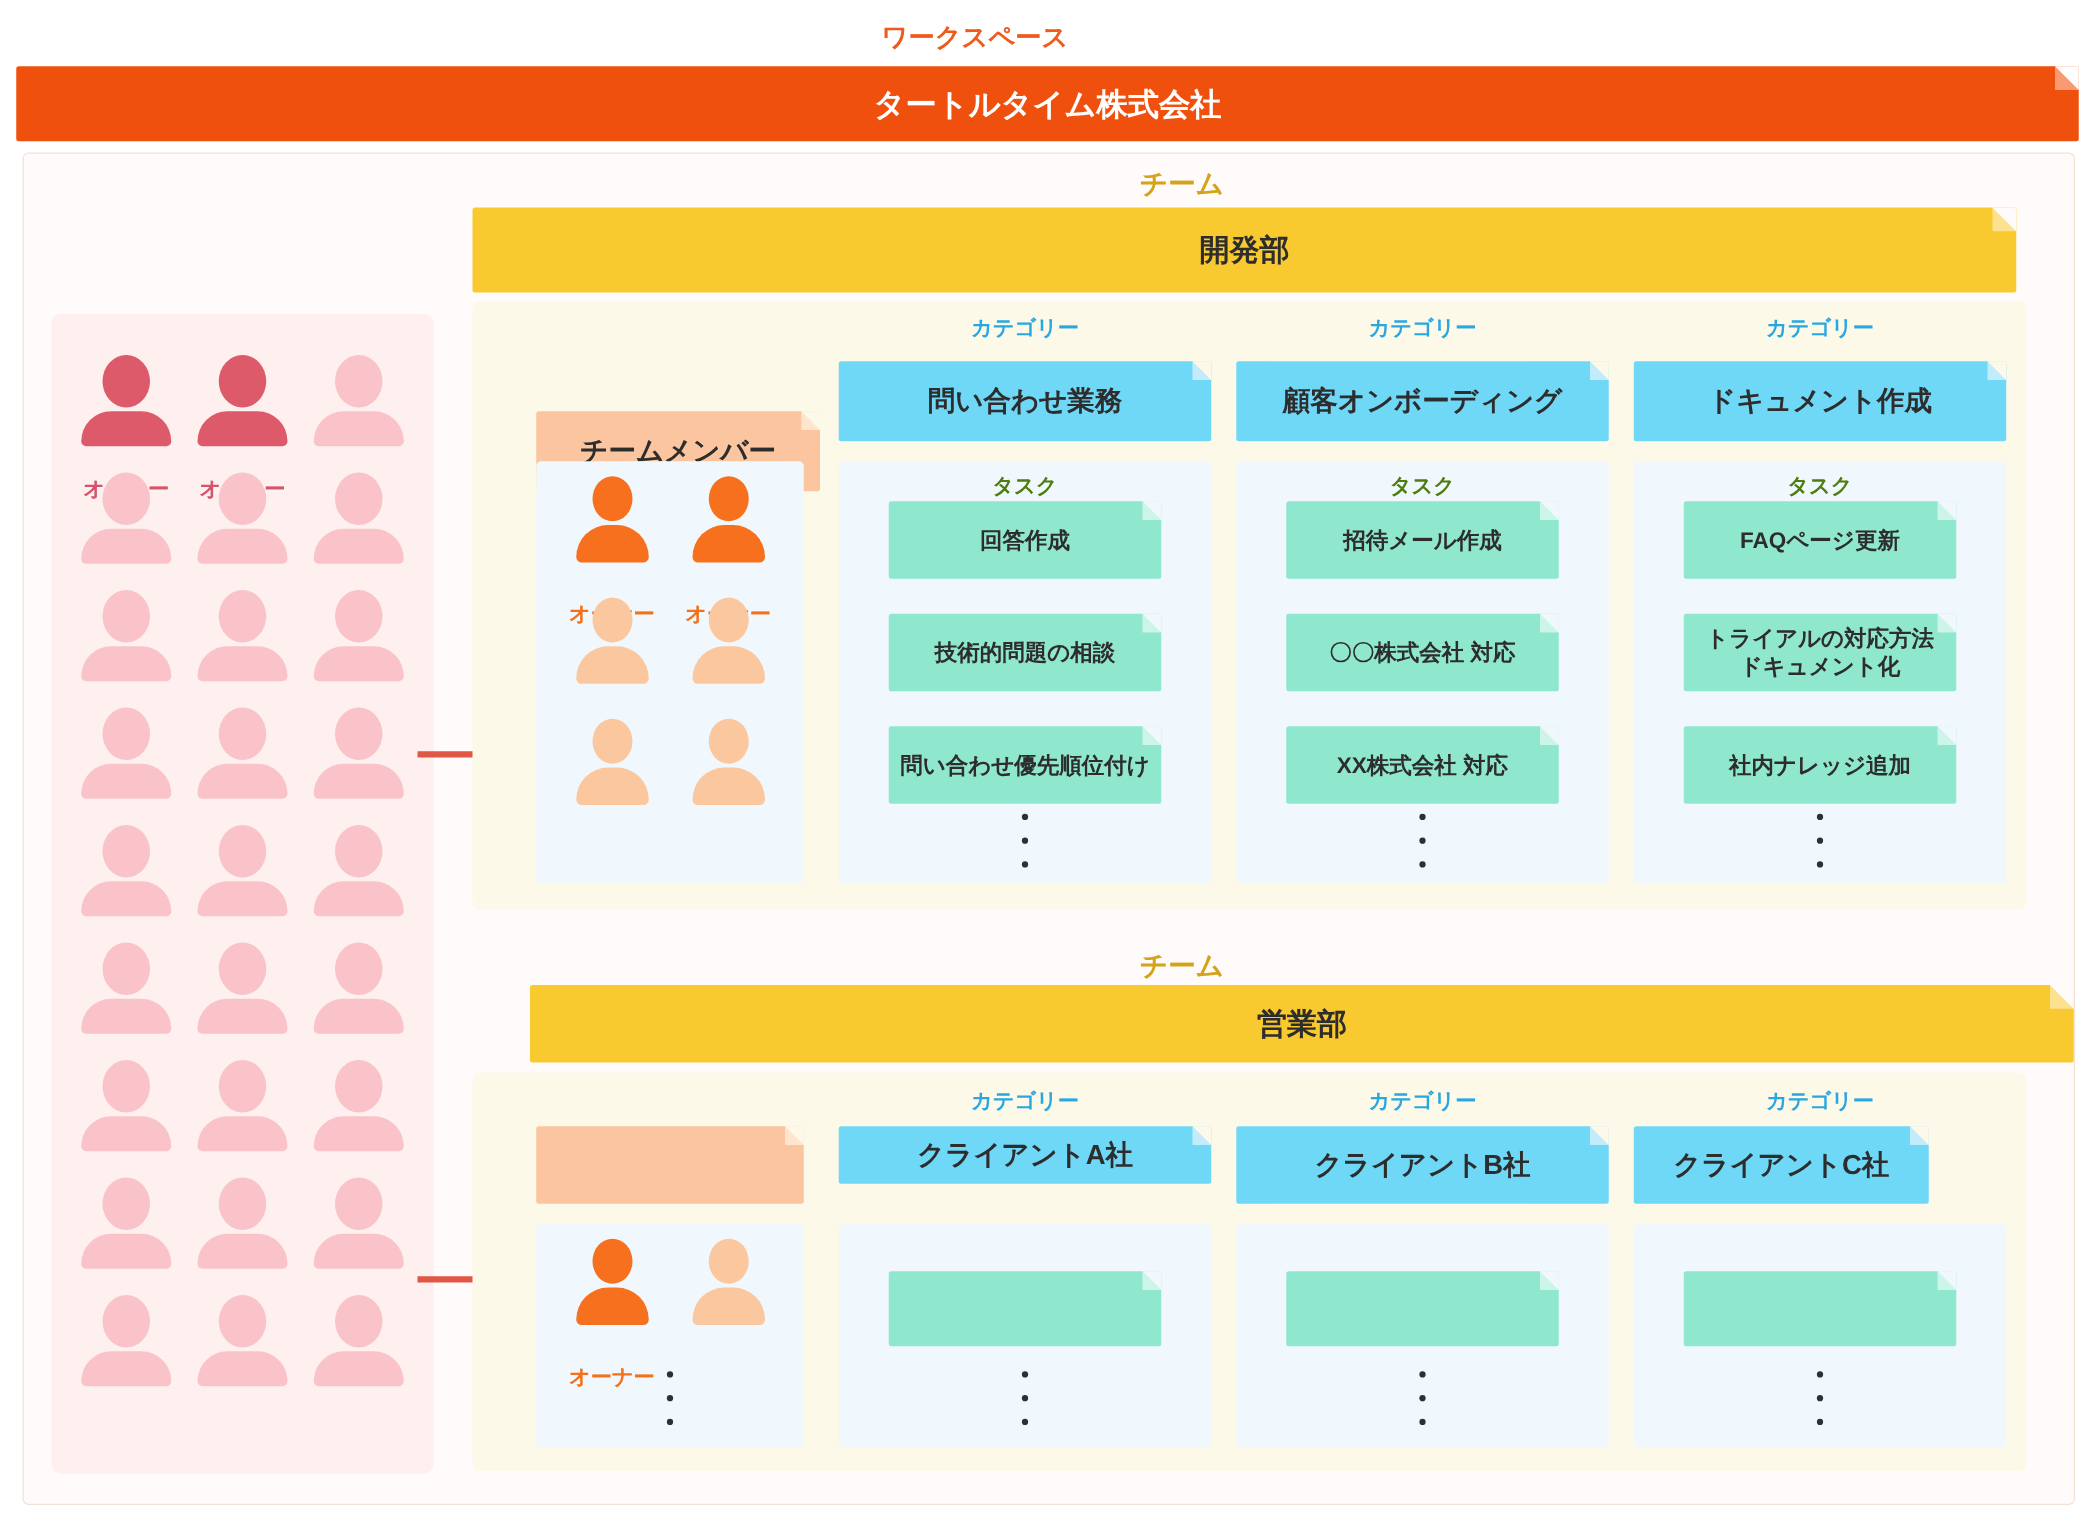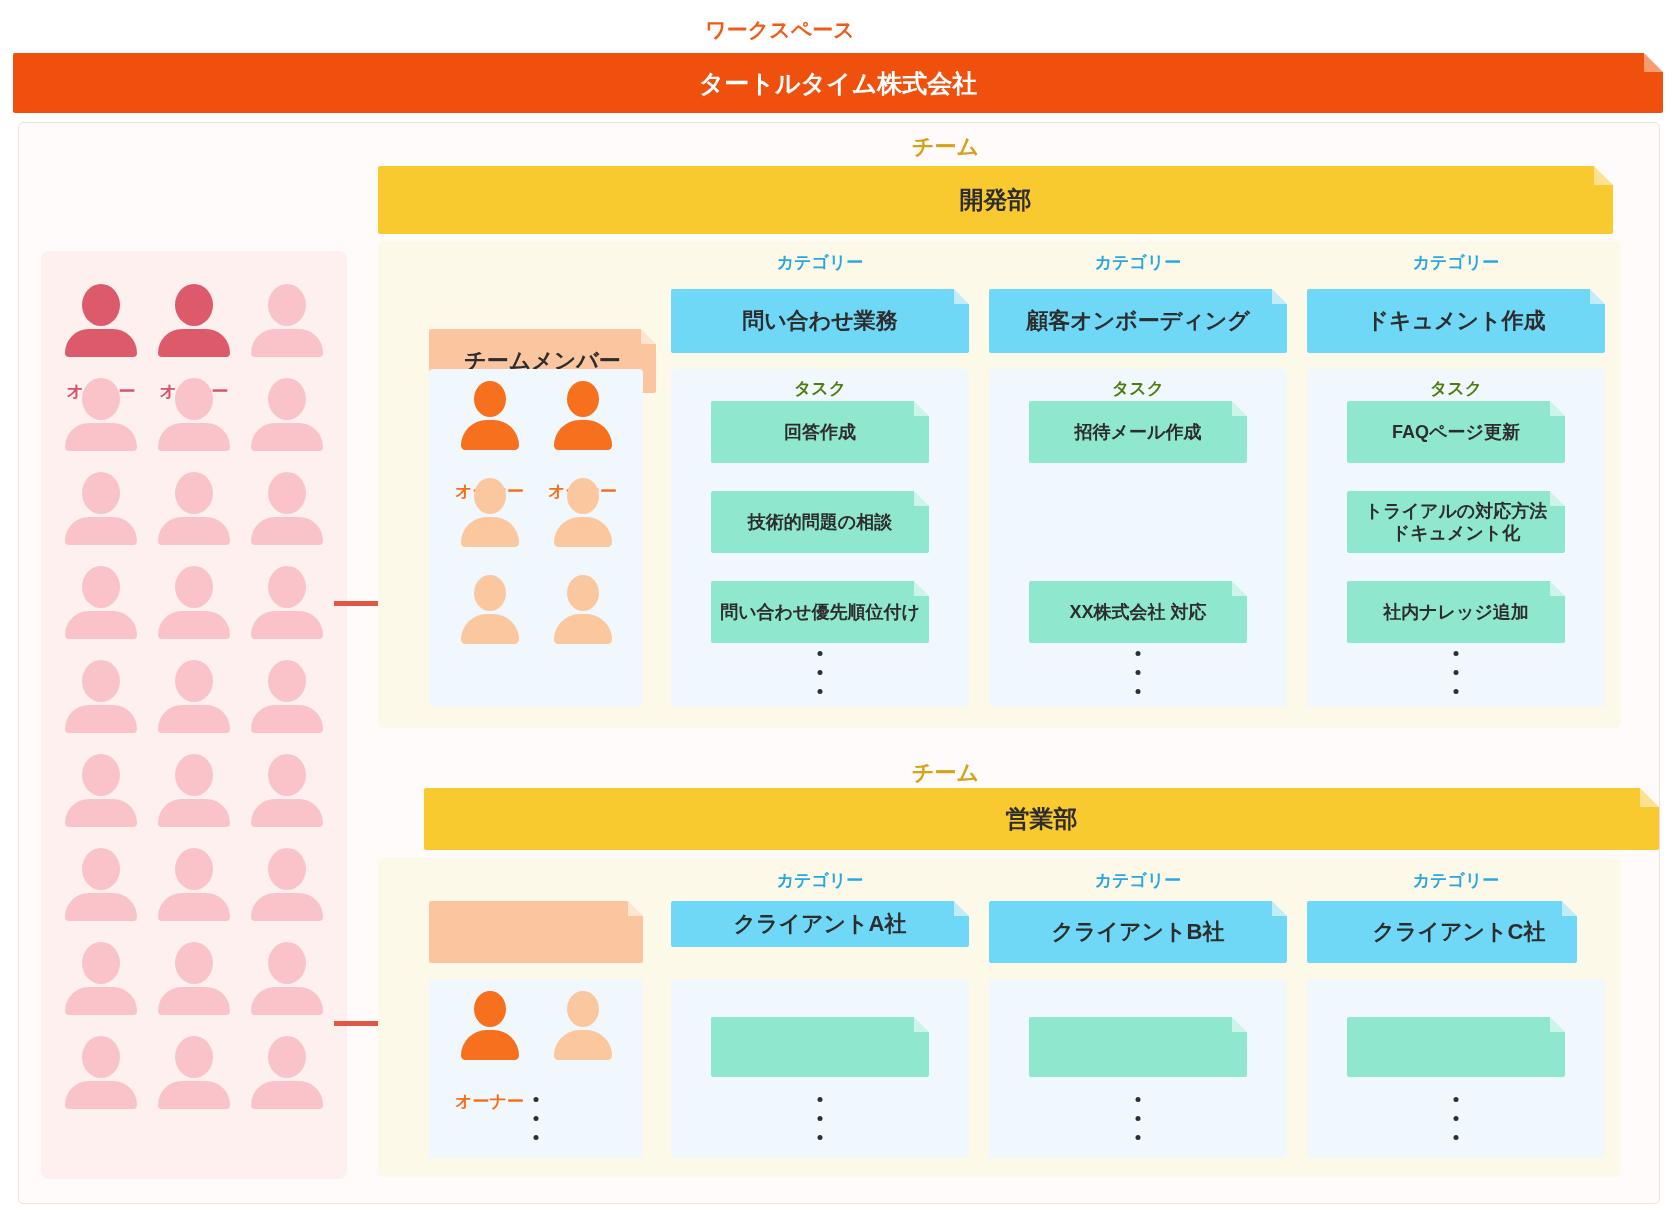--- a/index.html
+++ b/index.html
@@ -294,20 +294,22 @@
             <i></i>
             <i></i>
             <i></i>
           </div>
       </div>
 
       <div class="sub-panel" style="left:611px;top:128px;width:298px;height:338px;">
         <div class="task-label">タスク</div>
         <div class="card card-green fold task-card" style="top:32px;">
           <span>招待メール作成</span></div>
+        <div class="card card-green fold task-card" style="top:122px;">
+          <span>〇〇株式会社 対応</span></div>
         <div class="card card-green fold task-card" style="top:212px;">
           <span>XX株式会社 対応</span></div>
         <div class="vdots" style="top:282px;">
             <i></i>
             <i></i>
             <i></i>
           </div>
       </div>
 
       <div class="sub-panel" style="left:929px;top:128px;width:298px;height:338px;">
@@ -339,21 +341,21 @@
 
       <div class="card card-peach fold header-card" style="left:51px;top:43px;width:214px;height:62px;">
         <span></span>
       </div>
       <div class="card card-blue fold header-card" style="left:293px;top:43px;width:298px;height:46px;">
         <span>クライアントA社</span>
       </div>
       <div class="card card-blue fold header-card" style="left:611px;top:43px;width:298px;height:62px;">
         <span>クライアントB社</span>
       </div>
-      <div class="card card-blue fold header-card" style="left:929px;top:43px;width:236px;height:62px;padding-left:34px;">
+      <div class="card card-blue fold header-card" style="left:929px;top:43px;width:236px;height:62px;">
         <span>クライアントC社</span>
       </div>
 
       <div class="sub-panel member-panel" style="left:51px;top:121px;width:214px;height:179px;">
         <div class="mrow">
           <div class="person sm orange">
               <i class="head"></i>
               <i class="torso"></i>
             <span class="owner-tag orange-t">オーナー</span>
             </div>

